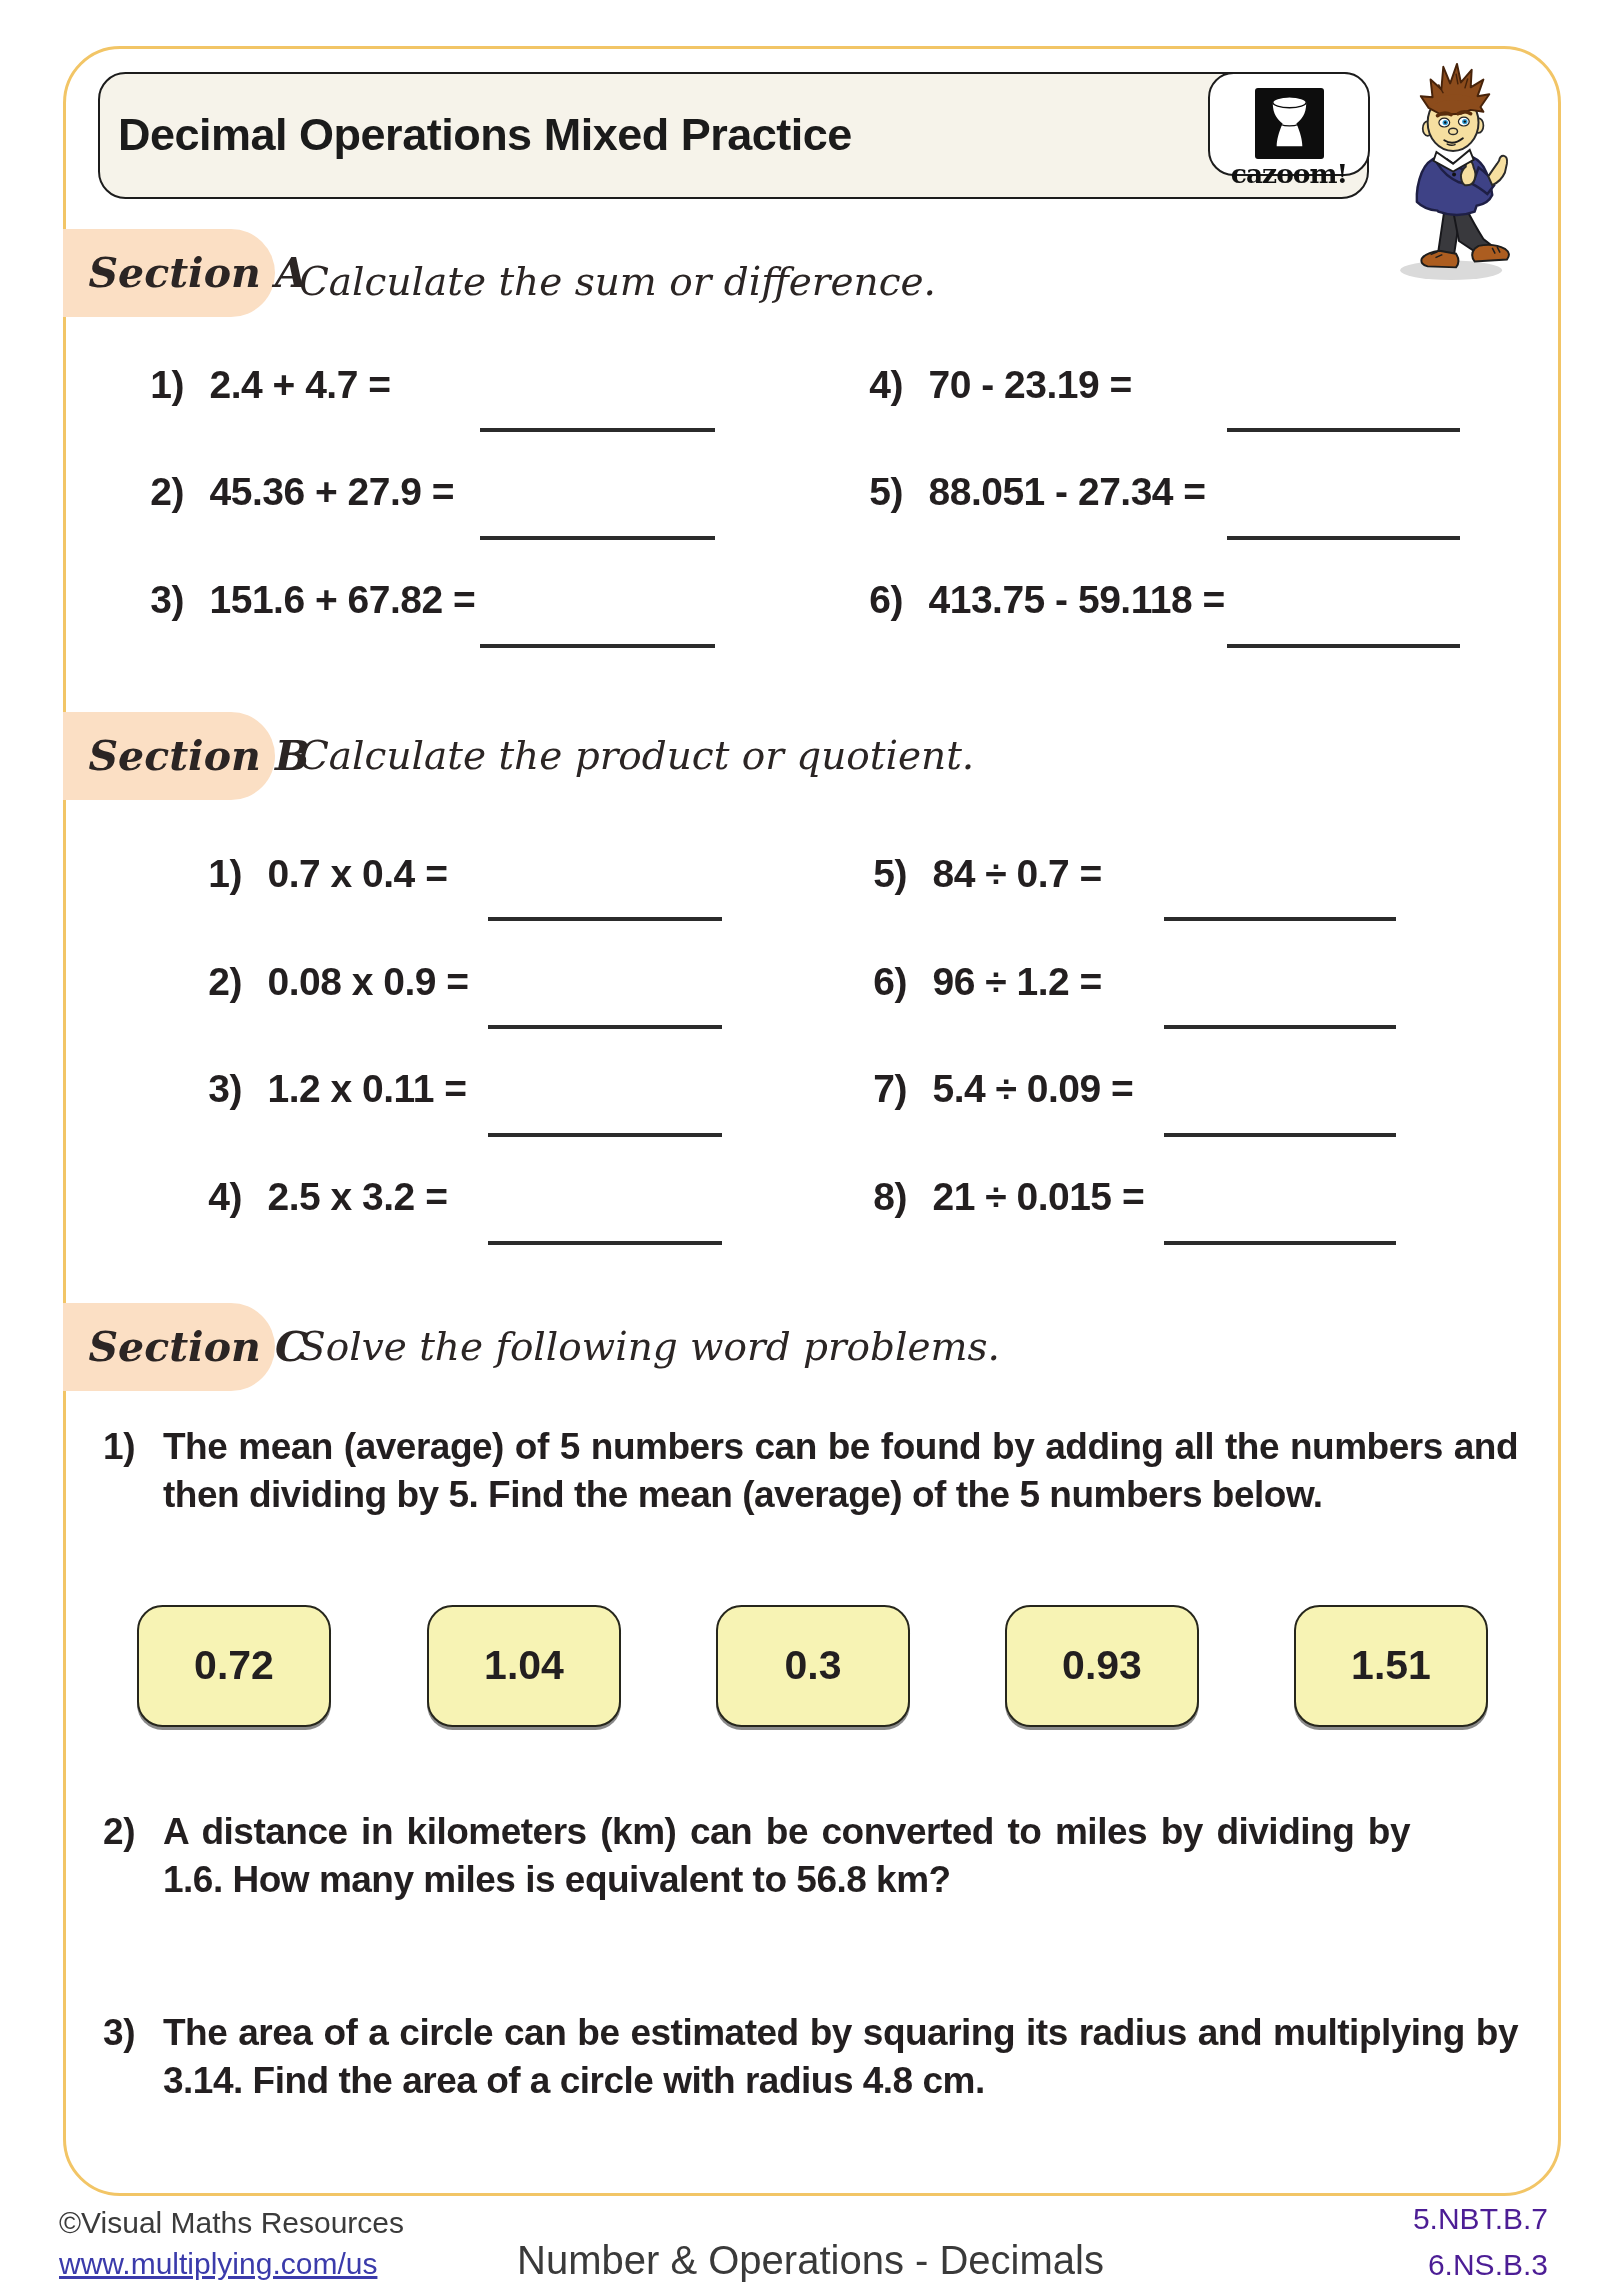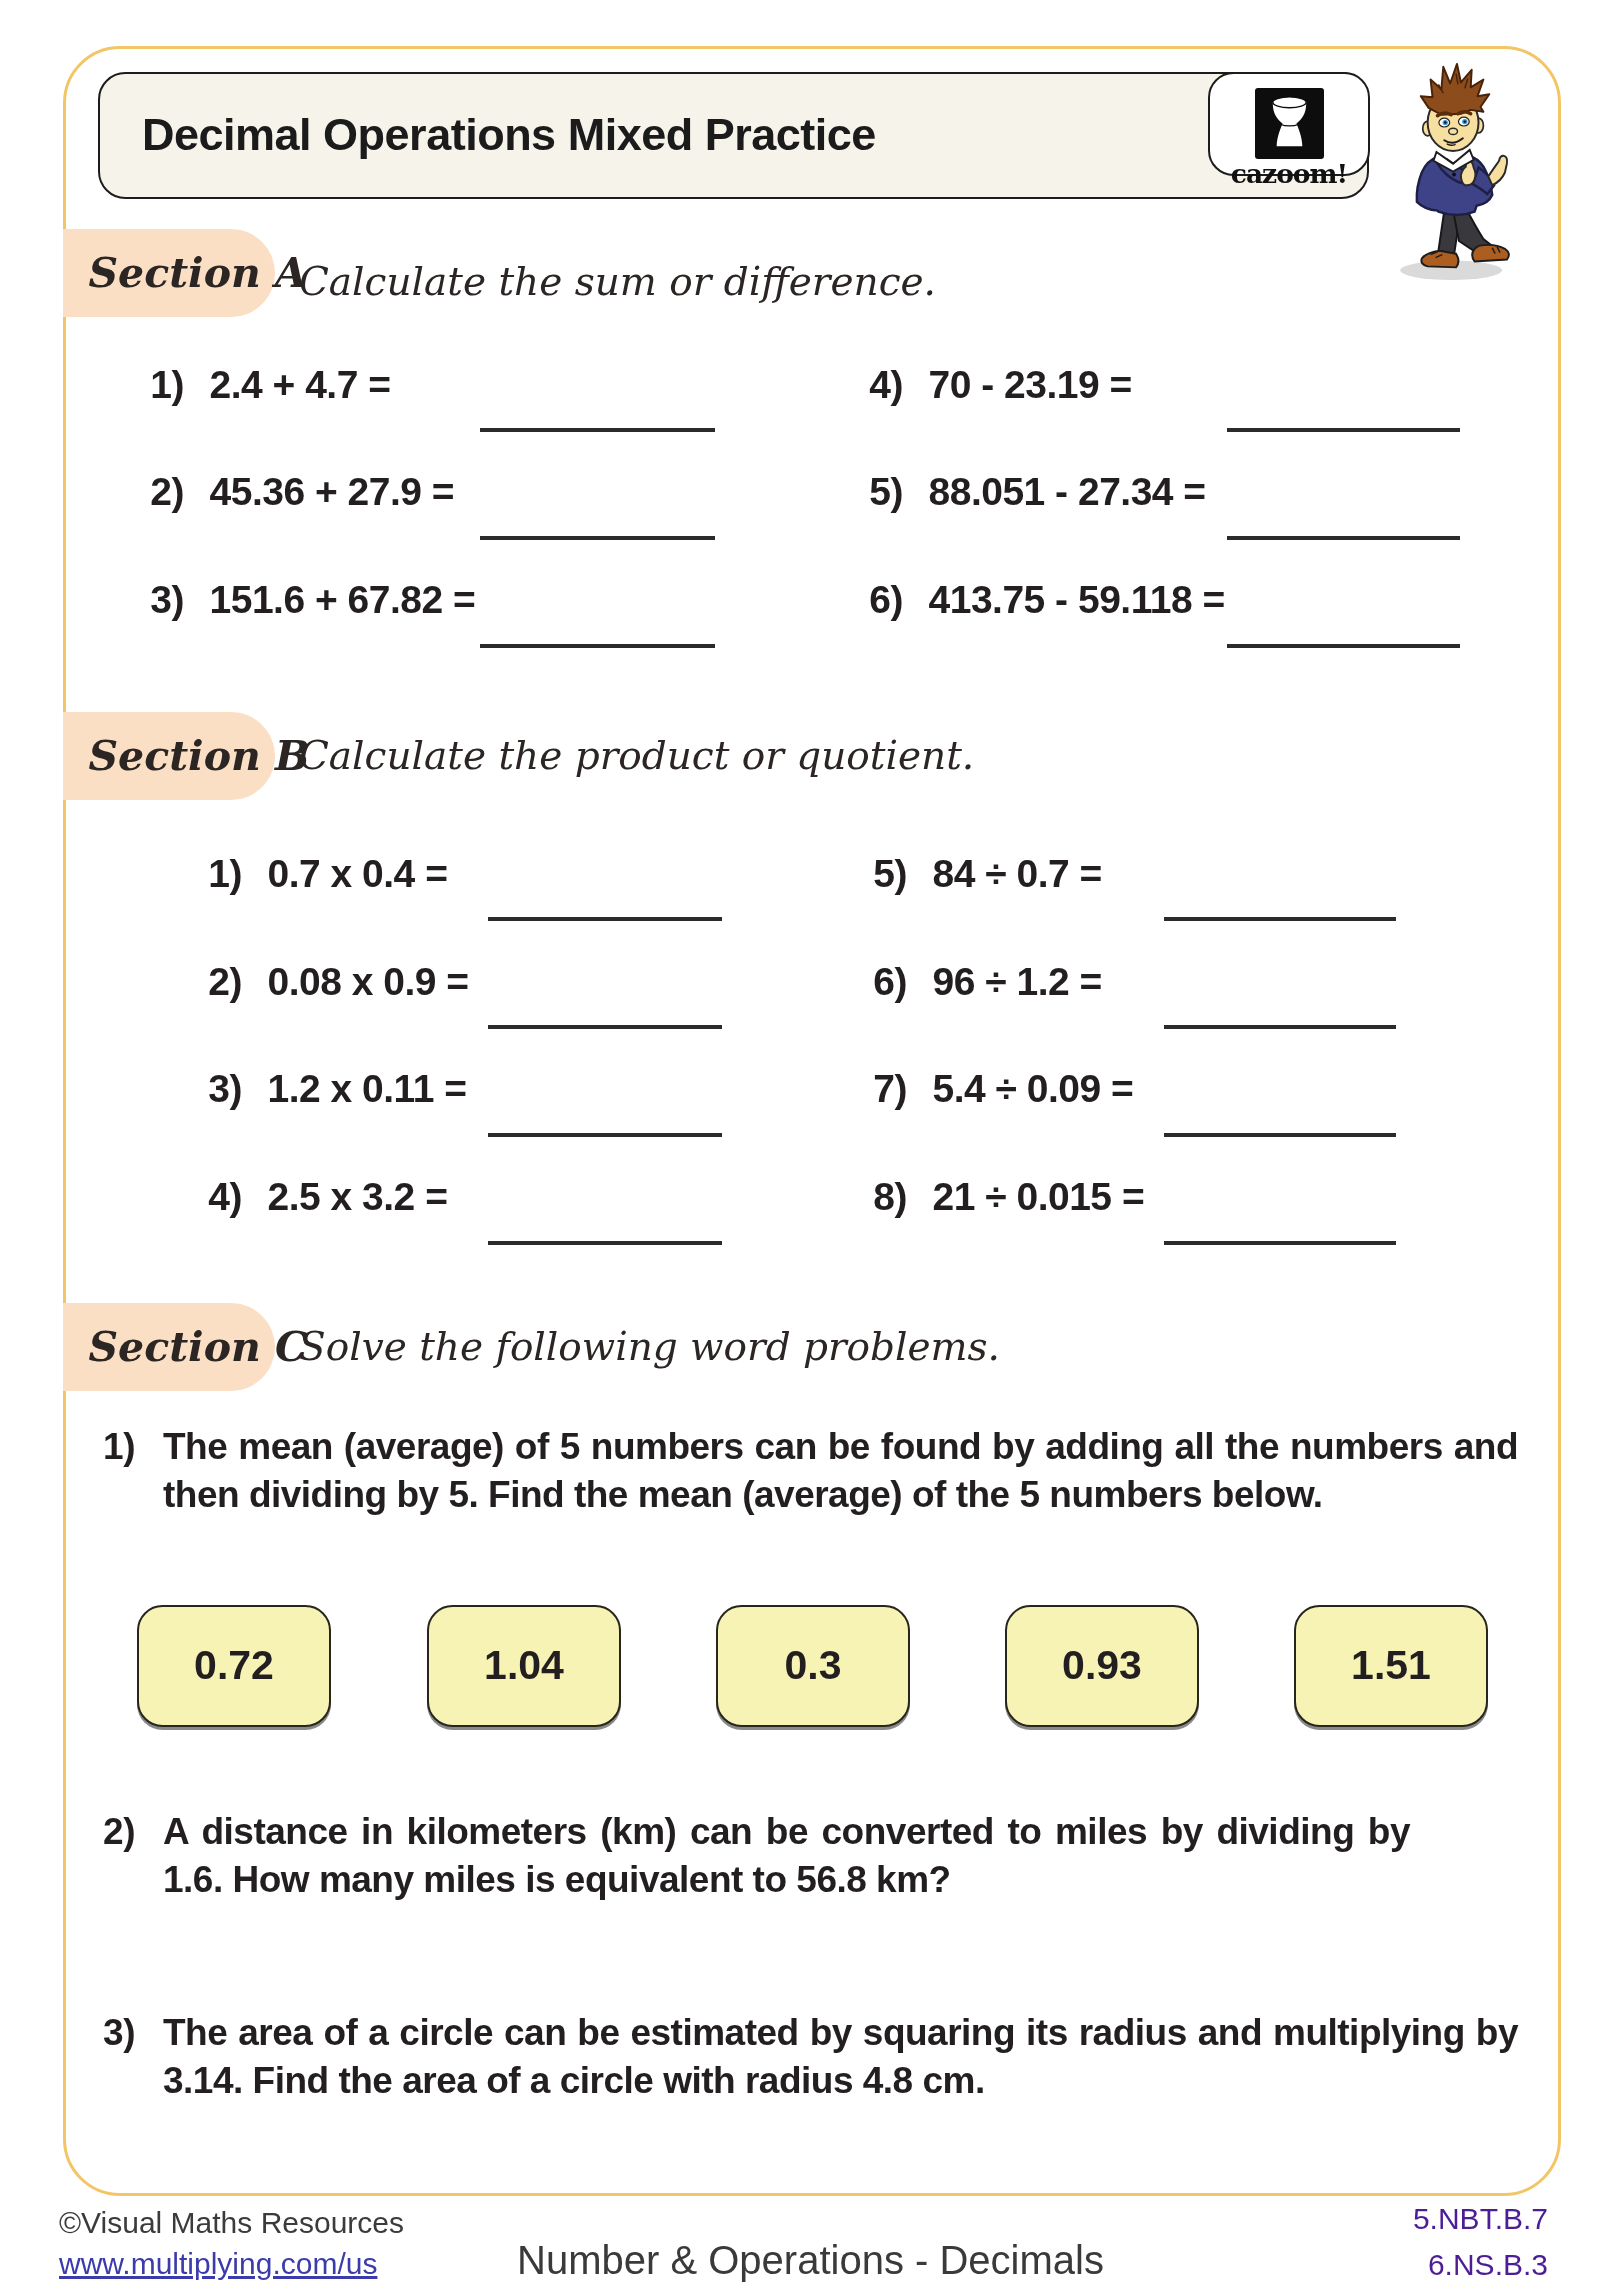--- a/index.html
+++ b/index.html
@@ -4,21 +4,21 @@
 <style>
   html,body{margin:0;padding:0;background:#ffffff;}
   .page{position:relative;width:1621px;height:2293px;background:#ffffff;overflow:hidden;
         font-family:"Liberation Sans",sans-serif;color:#231F20;}
   .pborder{position:absolute;left:63px;top:46px;width:1498px;height:2150px;box-sizing:border-box;
            border:3.9px solid #F2C566;border-radius:57px;background:transparent;}
   
   .titlebox{position:absolute;left:98px;top:72px;width:1271px;height:127px;box-sizing:border-box;
             background:#F6F3EA;border:2.9px solid #1c1c1c;border-radius:27.4px;}
   .title{font-weight:700;font-size:45px;line-height:122px;letter-spacing:-0.5px;
-         padding-left:42px;color:#1b1b1b;white-space:nowrap;}
+         padding-left:18px;color:#1b1b1b;white-space:nowrap;}
   .logobox{position:absolute;left:1208px;top:72px;width:162px;height:104px;box-sizing:border-box;
            background:#ffffff;border:2.9px solid #1c1c1c;border-radius:25.5px;text-align:center;}
   .logobox svg{margin-top:13.7px;}
   .logotext{font-family:"DejaVu Serif",serif;font-weight:700;font-size:26.5px;line-height:26.5px;
             letter-spacing:-1px;color:#111;margin-top:-2px;}
   
   .slabel{position:absolute;left:63px;width:212px;height:88px;box-sizing:border-box;background:#FBDFC4;
           border-radius:0 45px 45px 0;font-family:"DejaVu Serif",serif;font-style:italic;font-weight:700;
           font-size:41px;line-height:88px;padding-left:25.5px;color:#2b2524;white-space:nowrap;}
   .instr{position:absolute;left:299px;font-family:"DejaVu Serif",serif;font-style:italic;

